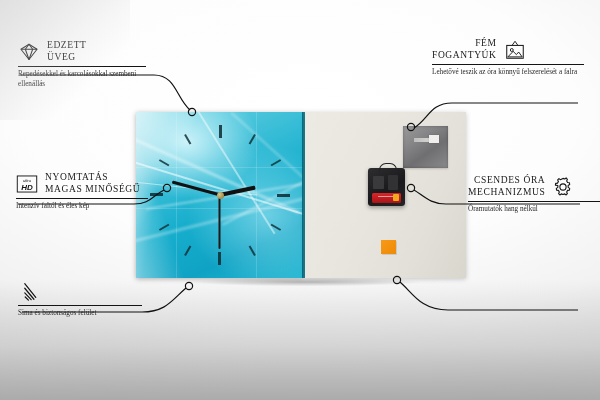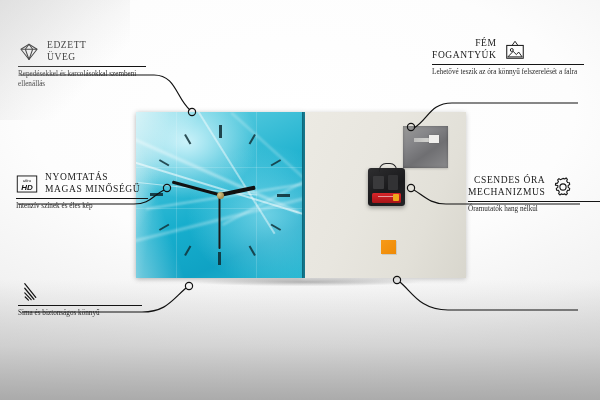--- a/index.html
+++ b/index.html
@@ -250,38 +250,38 @@
           <text x="13" y="10" font-family="Liberation Sans, sans-serif" font-size="5" fill="#141414" text-anchor="middle">ultra</text>
           <text x="13" y="19" font-family="Liberation Sans, sans-serif" font-size="9.5" font-weight="bold" fill="#141414" text-anchor="middle">HD</text>
         </svg>
       </span>
       <span>
         <span class="c-title" style="display:block">NYOMTATÁS</span>
         <span class="c-title" style="display:block">MAGAS MINŐSÉGŰ</span>
       </span>
     </div>
     <div class="c-rule" style="width:132px"></div>
-    <div class="c-sub" style="width:140px">Intenzív színek és éles kép</div>
+    <div class="c-sub" style="width:140px">Intenzív faltól és éles kép</div>
   </div>
 
   <div class="callout left" style="left:22px;top:280px;width:150px">
     <div class="c-head">
       <span class="ico">
         <svg viewBox="0 0 24 24">
             <g stroke="#141414" stroke-width="1.3" stroke-linecap="round">
           <path d="M3 4 L15 19"></path>
               <path d="M3 9 L13 21"></path>
               <path d="M3 14 L10 21.5"></path>
               <path d="M3.5 18.5 L7 22"></path>
         </g>
           </svg>
       </span>
     </div>
     <div class="c-rule" style="width:124px;margin-left:-4px"></div>
-    <div class="c-sub" style="width:130px;margin-left:-4px">Sima és biztonságos könnyű</div>
+    <div class="c-sub" style="width:130px;margin-left:-4px">Sima és biztonságos felület</div>
   </div>
 
   <div class="callout right" style="left:432px;top:38px;width:152px">
     <div class="c-head">
       <span style="text-align:right">
         <span class="c-title" style="display:block">FÉM</span>
         <span class="c-title" style="display:block">FOGANTYÚK</span>
       </span>
       <span class="ico">
         <svg viewBox="0 0 24 24">

